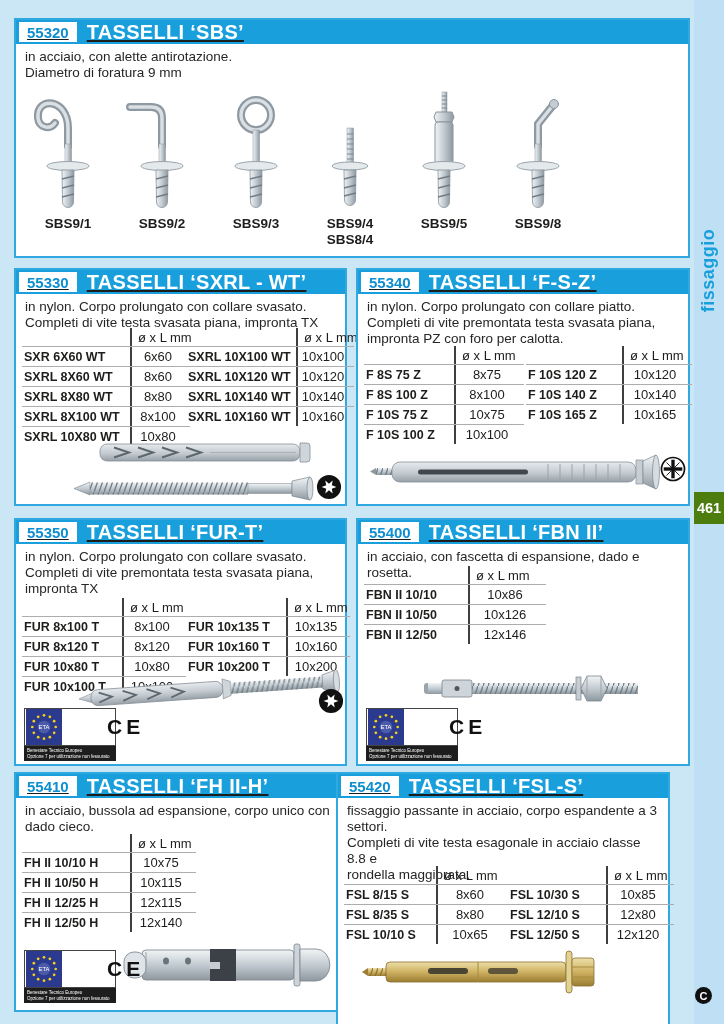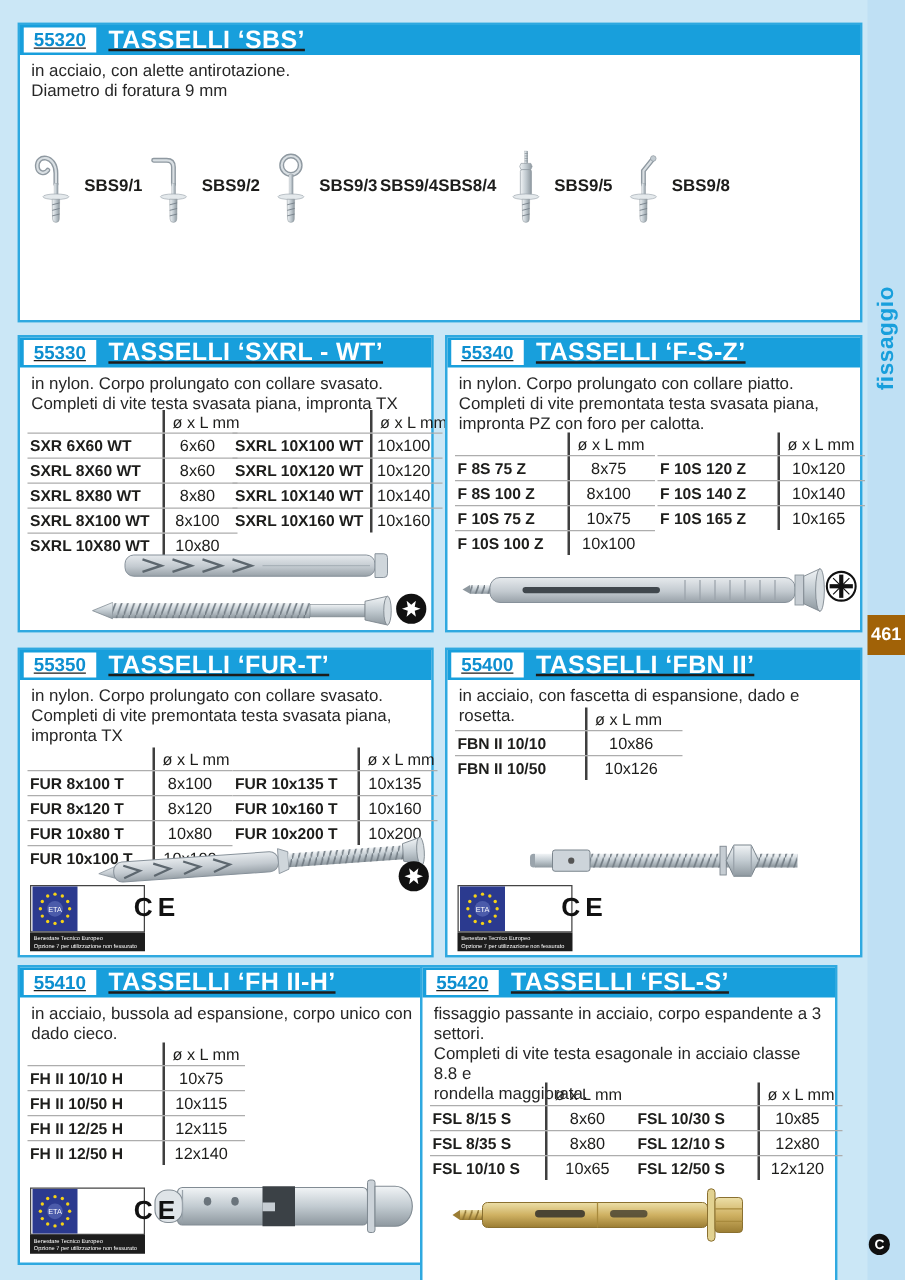--- a/index.html
+++ b/index.html
@@ -28,37 +28,37 @@
   }
   
   .ptable{position:absolute;font-size:13px;}
   .trow{display:flex;align-items:stretch;height:19px;border-top:1px solid #adadad;}
   .trow.thead{border-top:none;height:18px;}
   .tname{width:var(--n);font-weight:bold;font-size:12.5px;display:flex;align-items:center;padding-left:2px;white-space:nowrap;}
   .tval{width:var(--v);border-left:2px solid #3f3f3f;display:flex;align-items:center;justify-content:center;white-space:nowrap;}
   .tval.thdr{justify-content:flex-start;padding-left:6px;font-size:13px;}
   
   .sbs-row{position:absolute;left:6px;top:62px;display:flex;gap:2px;}
-  .sbs-item{width:92px;display:flex;flex-direction:row;align-items:center;}
+  .sbs-item{width:92px;display:flex;flex-direction:column;align-items:center;}
   .sbs-label{font-weight:bold;font-size:13.5px;line-height:16px;text-align:center;min-height:2px;}
   .art{position:absolute;}
   .drive-icon{position:absolute;width:26px;height:26px;}
   
   .ce{position:absolute;width:92px;}
   .ce-top{display:flex;border:1px solid #444;background:#fff;height:38px;box-sizing:border-box;}
   .eu-flag{width:38px;height:36px;}
   .ce-letters{flex:1;display:flex;align-items:center;justify-content:center;
     font-size:21px;font-weight:bold;letter-spacing:4px;color:#111;padding-left:44px;}
   .ce-bar{background:#1d1d1d;color:#fff;font-size:4.5px;line-height:5.5px;padding:2px 3px;
     white-space:nowrap;overflow:hidden;}
   
   .side-strip{position:absolute;left:694px;top:0;width:30px;height:1024px;background:#bfe0f4;}
   .side-tab{position:absolute;left:694px;top:160px;width:30px;height:220px;display:flex;align-items:center;justify-content:center;}
   .side-tab span{transform:rotate(-90deg);white-space:nowrap;font-weight:bold;font-size:18px;color:#189fdc;letter-spacing:.5px;}
-  .page-badge{position:absolute;left:694px;top:492px;width:30px;height:32px;background:#a16207;
+  .page-badge{position:absolute;left:694px;top:492px;width:30px;height:32px;background:#4d7c0f;
     color:#fff;font-weight:bold;font-size:14.5px;display:flex;align-items:center;justify-content:center;}
   .corner-logo{position:absolute;left:695px;top:987px;width:17px;height:17px;border-radius:50%;
     background:#101010;color:#fff;font-weight:bold;font-size:11px;display:flex;align-items:center;justify-content:center;}
 </style>
 </head>
 <body>
 
 <svg width="0" height="0" style="position:absolute" aria-hidden="true">
   <defs>
     <linearGradient id="met" x1="0" y1="0" x2="1" y2="0">
@@ -434,20 +434,24 @@
         <div class="tval thdr">ø x L  mm</div>
       </div>
       <div class="trow">
         <div class="tname">FBN II 10/10</div>
         <div class="tval">10x86</div>
       </div>
       <div class="trow">
         <div class="tname">FBN II 10/50</div>
         <div class="tval">10x126</div>
       </div>
+      <div class="trow">
+        <div class="tname">FBN II 12/50</div>
+        <div class="tval">12x146</div>
+      </div>
     </div>
   <svg class="art" style="left:0;top:140px" width="330" height="58" viewBox="0 0 330 58">
     <g transform="translate(70,12)">
       <rect x="-4" y="11" width="6" height="11" rx="3" fill="#9aa4ac"></rect>
       <rect x="0" y="11" width="210" height="11" fill="url(#metV)"></rect>
       <rect x="40" y="11" width="170" height="11" fill="url(#thr)"></rect>
       <rect x="14" y="8" width="30" height="17" rx="2" fill="#cdd4da" stroke="#7b858d" stroke-width="0.8"></rect>
       <circle cx="29" cy="16.5" r="2.5" fill="#555"></circle>
       <rect x="148" y="5" width="5" height="23" fill="#c6cdd3" stroke="#7b858d" stroke-width="0.7"></rect>
       <polygon points="153,16.5 159,4 173,4 179,16.5 173,29 159,29" fill="url(#metV)" stroke="#7b858d" stroke-width="0.8"></polygon>

